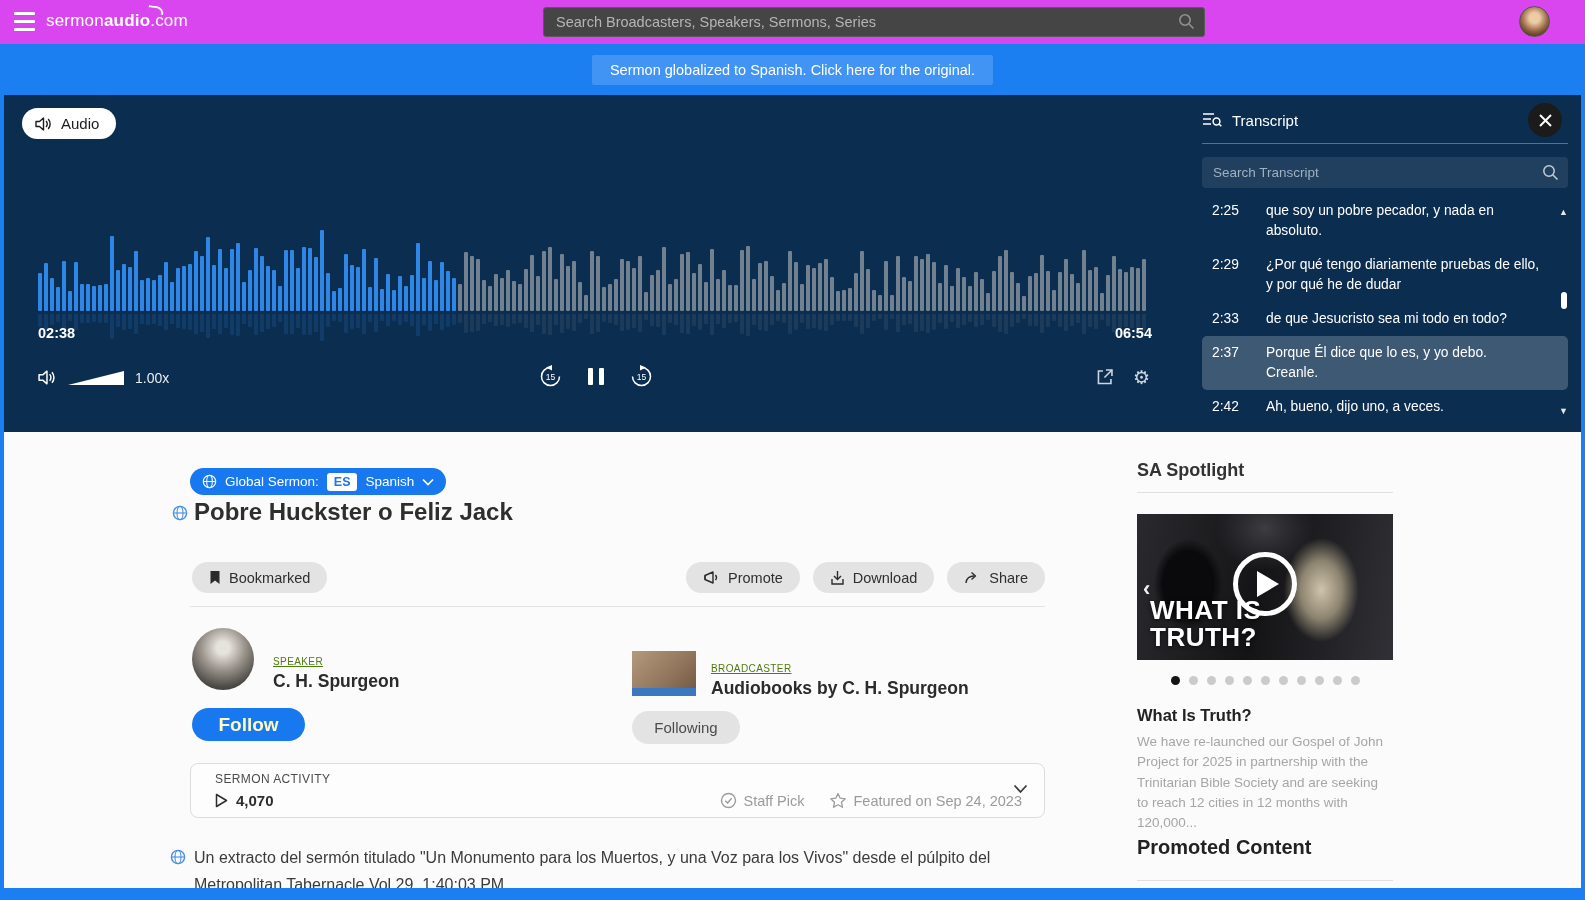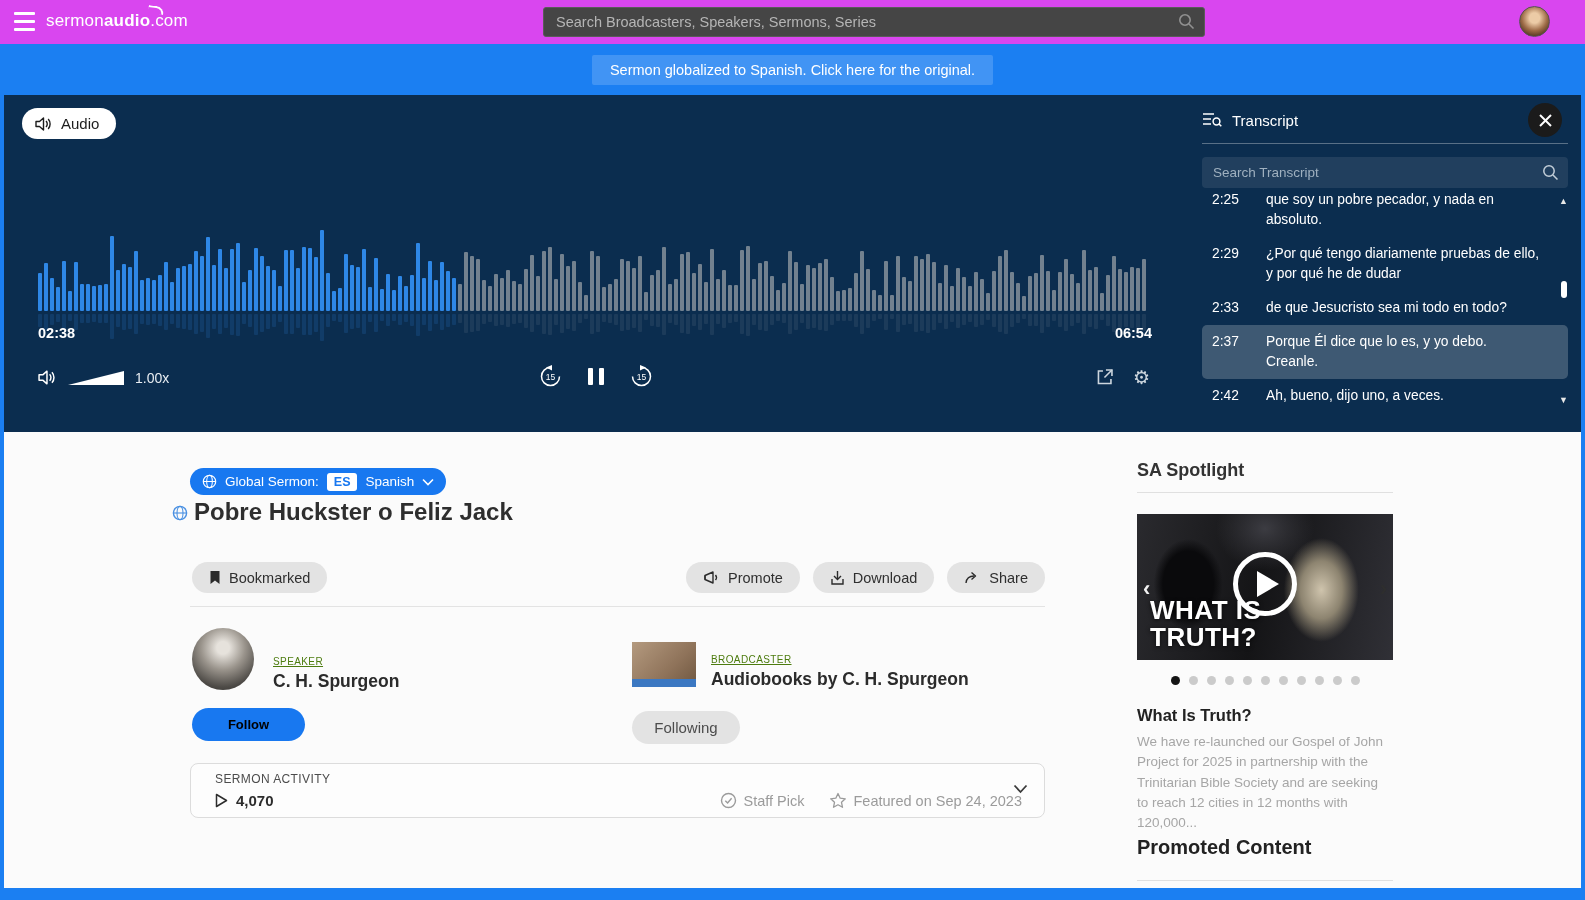--- a/index.html
+++ b/index.html
@@ -58,21 +58,21 @@
   .tpanel{position:absolute;left:1198px;top:12px;width:366px;height:312px;color:#fff;}
   .tp-header{display:flex;align-items:center;gap:10px;font-size:15px;height:26px;}
   .tp-close{position:absolute;right:6px;top:-4px;width:34px;height:34px;border-radius:50%;background:#1b1b1b;
             display:flex;align-items:center;justify-content:center;font-size:16px;color:#fff;cursor:pointer;}
   .tp-div{margin-top:10px;border-top:1px solid rgba(255,255,255,.32);}
   .tp-search{position:relative;margin-top:13px;}
   .tp-search input{width:100%;height:31px;background:rgba(255,255,255,.09);border:none;border-radius:4px;
                    color:#e3eaf1;font-size:13.5px;padding:0 34px 0 11px;outline:none;font-family:inherit;}
   .tp-search input::placeholder{color:#9fb0bf;}
   .tp-search .sicon{position:absolute;right:9px;top:7px;opacity:.85;}
-  .tp-listwrap{position:relative;margin-top:5px;height:214px;overflow:hidden;}
+  .tp-listwrap{position:relative;margin-top:16px;height:214px;overflow:hidden;}
   .tp-list{margin-top:-10px;}
   .tr-entry{display:flex;gap:10px;padding:7px 28px 7px 10px;font-size:13.8px;line-height:1.45;border-radius:5px;cursor:pointer;}
   .tr-entry.active{background:#3e5973;}
   .tr-time{width:44px;flex:none;}
   .tp-arrow{position:absolute;right:0;font-size:9px;color:#e8e8e8;cursor:pointer;line-height:1;}
   .tp-arrow.up{top:4px;} .tp-arrow.down{bottom:2px;}
   .tp-thumb{position:absolute;right:1px;top:88px;width:6px;height:17px;background:#fff;border-radius:3px;cursor:pointer;}
 
   
   .content{position:relative;height:456px;background:#fbfbfb;overflow:hidden;}
@@ -87,22 +87,22 @@
   .pill-btn{height:31px;border-radius:16px;background:#e3e3e3;display:flex;align-items:center;gap:8px;
             padding:0 17px;font-size:14.5px;color:#2f2f2f;cursor:pointer;white-space:nowrap;}
   .hdiv{position:absolute;left:0;top:174px;width:855px;border-top:1px solid #e3e3e3;}
   .speaker-block{position:absolute;left:2px;top:196px;display:flex;gap:19px;}
   .avatar-lg{width:62px;height:62px;border-radius:50%;flex:none;cursor:pointer;
              background:radial-gradient(circle at 50% 32%,#e6e2dc 12%,#9a948c 42%,#4d4a46 75%,#2e2c2a 100%);}
   .ptext{padding-top:28px;}
   .plabel{font-size:10px;color:#4d7c0f;letter-spacing:.4px;text-decoration:underline;}
   .pname{font-size:17.5px;font-weight:700;color:#2b2b2b;margin-top:4px;cursor:pointer;}
   .follow-btn{position:absolute;left:2px;top:276px;width:113px;height:33px;border-radius:17px;background:#1878f0;
-              color:#000000;font-size:13px;font-weight:600;display:flex;align-items:center;justify-content:center;cursor:pointer;}
-  .bc-block{position:absolute;left:442px;top:210px;display:flex;gap:15px;justify-content:space-between;}
+              color:#fef9c3;font-size:19px;font-weight:600;display:flex;align-items:center;justify-content:center;cursor:pointer;}
+  .bc-block{position:absolute;left:442px;top:219px;display:flex;gap:15px;justify-content:space-between;}
   .bc-thumb{width:64px;height:45px;flex:none;position:relative;cursor:pointer;
             background:linear-gradient(135deg,#b49a7f 0%,#8f735a 60%,#6e563f 100%);}
   .bc-thumb::after{content:"";position:absolute;left:0;right:0;bottom:0;height:8px;background:#3b78c2;}
   .bc-block .ptext{padding-top:12px;}
   .following-btn{position:absolute;left:442px;top:279px;width:108px;height:33px;border-radius:17px;background:#e3e3e3;
                  color:#4c4c4c;font-size:15px;display:flex;align-items:center;justify-content:center;cursor:pointer;}
   .activity-box{position:absolute;left:0;top:331px;width:855px;height:55px;background:#fdfdfd;border:1px solid #dcdcdc;
                 border-radius:8px;padding:8px 22px 0 24px;}
   .act-label{font-size:12px;color:#4c4c4c;letter-spacing:.4px;}
   .act-row{margin-top:6px;display:flex;align-items:center;}
@@ -770,20 +770,30 @@
               </div>
             </div>
           </div>
           <div class="act-chev">
             <svg width="15" height="10" viewBox="0 0 15 10">
                 <polyline points="1.5,1.5 7.5,8 13.5,1.5" fill="none" stroke="#3a3a3a" stroke-width="1.8"></polyline>
               </svg>
           </div>
         </div>
 
+        <div class="description">
+          <span class="desc-globe">
+            <svg width="16" height="16" viewBox="0 0 16 16">
+                <circle cx="8" cy="8" r="6.6" fill="none" stroke="#4a90e2" stroke-width="1.4"></circle>
+                <ellipse cx="8" cy="8" rx="3" ry="6.6" fill="none" stroke="#4a90e2" stroke-width="1.1"></ellipse>
+                <line x1="1.4" y1="8" x2="14.6" y2="8" stroke="#4a90e2" stroke-width="1.1"></line>
+              </svg>
+          </span>
+          <span>Un extracto del sermón titulado "Un Monumento para los Muertos, y una Voz para los Vivos" desde el púlpito del Metropolitan Tabernacle Vol 29, 1:40:03 PM</span>
+        </div>
       </div>
 
       <div class="sidebar">
         <div class="sp-title">SA Spotlight</div>
         <div class="sp-div"></div>
         <div class="sp-card">
           <div class="sp-overlay">WHAT IS TRUTH?</div>
           <div class="play-circle"></div>
           <div class="sp-nav prev">‹</div>
           <div class="sp-nav next">›</div>

